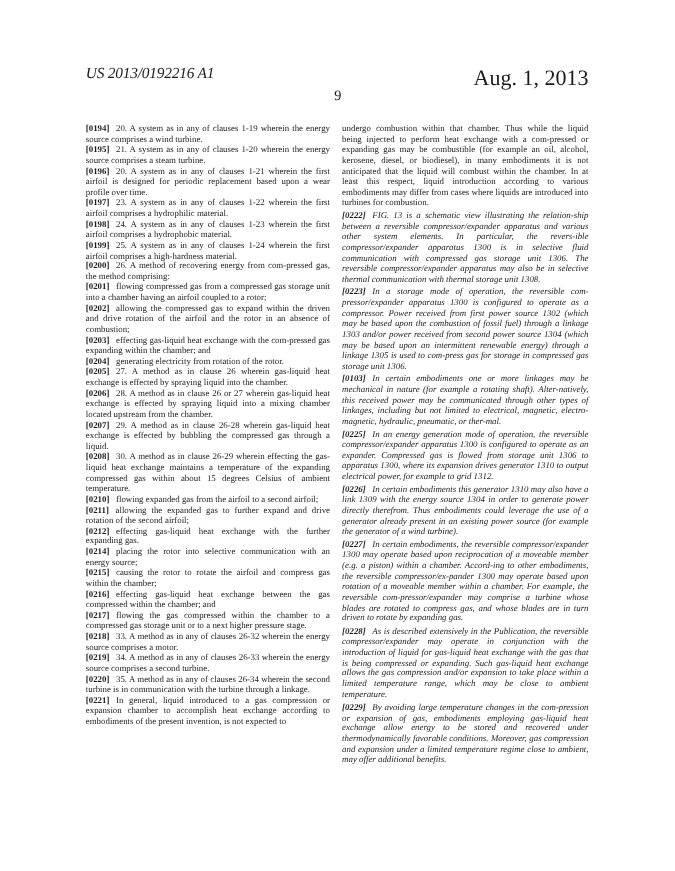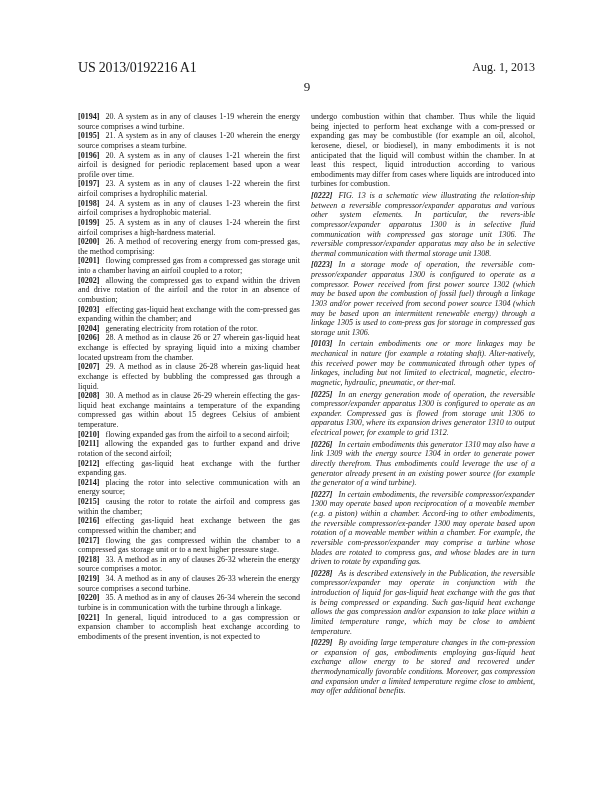--- a/index.html
+++ b/index.html
@@ -1,19 +1,19 @@
 <!DOCTYPE html>
 <html><head>
 <meta charset="utf-8">
 <style>
   html, body { margin: 0; padding: 0; background: #ffffff; }
   body { width: 614px; height: 792px; position: relative; overflow: hidden;
          font-family: "Liberation Serif", "DejaVu Serif", serif; color: #1a1a1a; }
-  .hdr-left { position: absolute; left: 78px; top: 60px; font-size: 14px; letter-spacing: -0.2px; }
-  .hdr-right { position: absolute; right: 79px; top: 60px; font-size: 12px; text-align: center; }
+  .hdr-left { position: absolute; left: 78px; top: 60px; font-size: 14px; letter-spacing: -0.2px; font-style: italic; }
+  .hdr-right { position: absolute; right: 79px; top: 60px; font-size: 20px; text-align: center; }
   .pagenum { position: absolute; left: 0; width: 614px; top: 79px; text-align: center; font-size: 13px; }
   .col { position: absolute; top: 112px; width: 222px; font-size: 8.05px; line-height: 9.62px;
          text-align: justify; hyphens: manual; }
   .col.left { left: 78px; }
   .col.right { left: 311px; width: 224px; }
   .para { margin: 0; text-indent: 0; }
   .para .pid { font-weight: bold; margin-right: 6px; }
   .para.gap { margin-top: 2px; font-style: italic; }
 </style>
 </head>
@@ -28,20 +28,21 @@
     <p class="para"><span class="pid">[0195]</span><span>21. A system as in any of clauses 1-20 wherein the energy source comprises a steam turbine.</span></p>
     <p class="para"><span class="pid">[0196]</span><span>20. A system as in any of clauses 1-21 wherein the first airfoil is designed for periodic replacement based upon a wear profile over time.</span></p>
     <p class="para"><span class="pid">[0197]</span><span>23. A system as in any of clauses 1-22 wherein the first airfoil comprises a hydrophilic material.</span></p>
     <p class="para"><span class="pid">[0198]</span><span>24. A system as in any of clauses 1-23 wherein the first airfoil comprises a hydrophobic material.</span></p>
     <p class="para"><span class="pid">[0199]</span><span>25. A system as in any of clauses 1-24 wherein the first airfoil comprises a high-hardness material.</span></p>
     <p class="para"><span class="pid">[0200]</span><span>26. A method of recovering energy from com-pressed gas, the method comprising:</span></p>
     <p class="para"><span class="pid">[0201]</span><span>flowing compressed gas from a compressed gas storage unit into a chamber having an airfoil coupled to a rotor;</span></p>
     <p class="para"><span class="pid">[0202]</span><span>allowing the compressed gas to expand within the driven and drive rotation of the airfoil and the rotor in an absence of combustion;</span></p>
     <p class="para"><span class="pid">[0203]</span><span>effecting gas-liquid heat exchange with the com-pressed gas expanding within the chamber; and</span></p>
     <p class="para"><span class="pid">[0204]</span><span>generating electricity from rotation of the rotor.</span></p>
+    <p class="para"><span class="pid">[0205]</span><span>27. A method as in clause 26 wherein gas-liquid heat exchange is effected by spraying liquid into the chamber.</span></p>
     <p class="para"><span class="pid">[0206]</span><span>28. A method as in clause 26 or 27 wherein gas-liquid heat exchange is effected by spraying liquid into a mixing chamber located upstream from the chamber.</span></p>
     <p class="para"><span class="pid">[0207]</span><span>29. A method as in clause 26-28 wherein gas-liquid heat exchange is effected by bubbling the compressed gas through a liquid.</span></p>
     <p class="para"><span class="pid">[0208]</span><span>30. A method as in clause 26-29 wherein effecting the gas-liquid heat exchange maintains a temperature of the expanding compressed gas within about 15 degrees Celsius of ambient temperature.</span></p>
     <p class="para"><span class="pid">[0210]</span><span>flowing expanded gas from the airfoil to a second airfoil;</span></p>
     <p class="para"><span class="pid">[0211]</span><span>allowing the expanded gas to further expand and drive rotation of the second airfoil;</span></p>
     <p class="para"><span class="pid">[0212]</span><span>effecting gas-liquid heat exchange with the further expanding gas.</span></p>
     <p class="para"><span class="pid">[0214]</span><span>placing the rotor into selective communication with an energy source;</span></p>
     <p class="para"><span class="pid">[0215]</span><span>causing the rotor to rotate the airfoil and compress gas within the chamber;</span></p>
     <p class="para"><span class="pid">[0216]</span><span>effecting gas-liquid heat exchange between the gas compressed within the chamber; and</span></p>
     <p class="para"><span class="pid">[0217]</span><span>flowing the gas compressed within the chamber to a compressed gas storage unit or to a next higher pressure stage.</span></p>

